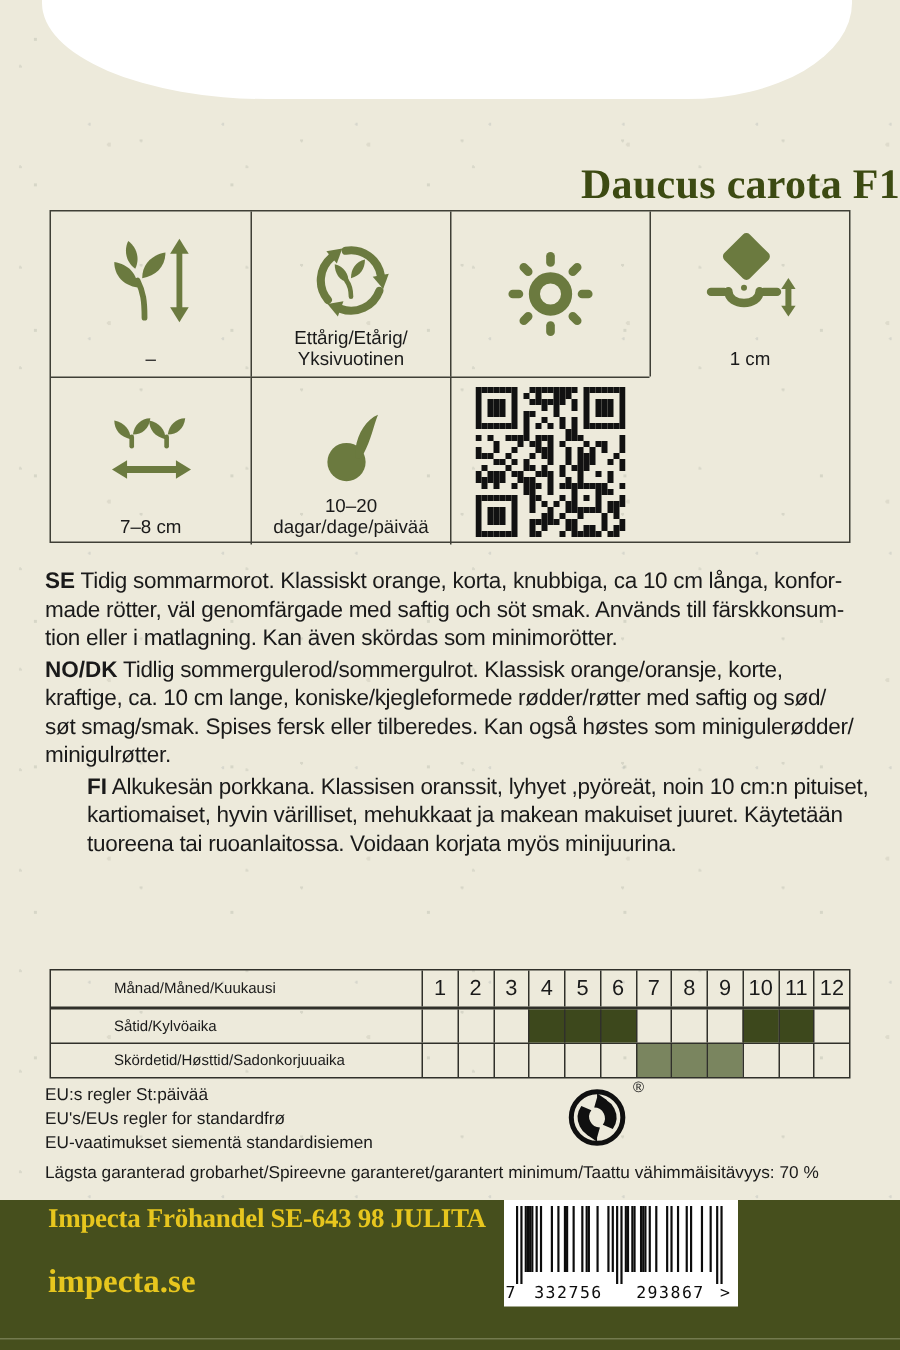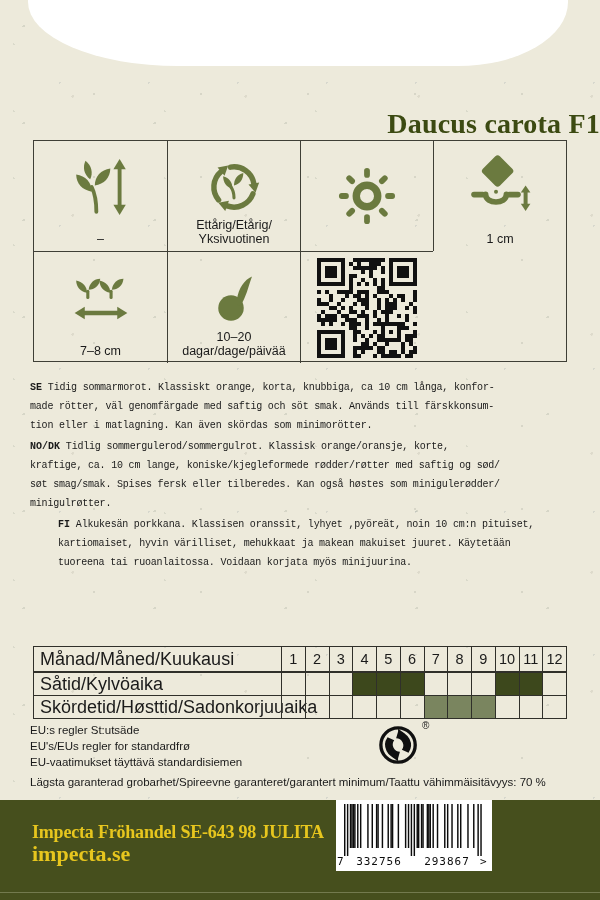--- a/index.html
+++ b/index.html
@@ -27,45 +27,45 @@
   .info-cell{position:relative;border-left:1px solid #3f3f36;border-top:1px solid #3f3f36;
     display:flex;align-items:flex-start;justify-content:flex-end;}
   .info-cell:nth-child(4n+1){border-left:none;}
   .info-cell:nth-child(-n+4){border-top:none;}
   .icon-wrap{display:flex;align-items:center;justify-content:center;width:100%;height:100%;padding-bottom:18px;box-sizing:border-box;}
   .info-cell.no-label .icon-wrap{padding-bottom:0;}
   .cell-label{position:absolute;left:0;bottom:5px;width:100%;text-align:center;
     font-size:12.5px;line-height:14px;white-space:pre-line;color:var(--ink,#1a1a1a);}
   .olive{color:var(--olive,#6b7a3f);}
   
-  .desc{position:absolute;left:30px;width:548px;margin:0;font-size:10px;line-height:19px;letter-spacing:-.2px;font-family:Liberation Mono, monospace;}
+  .desc{position:absolute;left:30px;width:548px;margin:0;font-size:15px;line-height:19px;letter-spacing:-.2px;}
   .desc b{letter-spacing:0;}
   .desc .desc-text{white-space:pre-line;}
   .desc-se{top:378px;} .desc-nodk{top:437px;} .desc-fi{top:515px;margin-left:28px;}
   
   .calendar{position:absolute;left:33px;top:646px;width:534px;border:1px solid #30302a;box-sizing:border-box;}
   .cal-row{display:grid;grid-template-columns:247px repeat(12,1fr);}
   .cal-row + .cal-row{border-top:1px solid #30302a;}
   .cal-row.cal-row-sow{border-top:2px solid #30302a;}
   .cal-cell{border-left:1px solid #30302a;box-sizing:border-box;}
   .cal-cell:first-child{border-left:none;}
-  .cal-label{font-size:18px;display:flex;align-items:center;padding-left:6px;}
+  .cal-label{font-size:10px;display:flex;align-items:center;padding-left:6px;margin-left:36px;}
   .cal-head .cal-cell{height:24px;}
   .cal-data .cal-cell{height:22px;}
   .cal-month{display:flex;align-items:center;justify-content:center;font-size:14.5px;}
   
   .eu-block{position:absolute;left:30px;top:722px;font-size:11.5px;line-height:16px;}
   .eu-block div{white-space:nowrap;}
   .green-dot{position:absolute;left:378px;top:724px;width:56px;height:44px;}
   .green-dot .rsym{position:absolute;left:44px;top:-4px;font-size:10px;}
   .guarantee{position:absolute;left:30px;top:776px;font-size:11.5px;white-space:nowrap;}
   
   .footer{position:absolute;left:0;top:800px;width:600px;height:100px;background:var(--footer-green,#464f1d);}
   .footer-edge{position:absolute;left:0;top:92px;width:100%;height:1px;background:rgba(235,235,210,.28);}
-  .footer-address{position:absolute;left:32px;top:22px;color:var(--yellow,#e7c61e);
+  .footer-address{position:absolute;left:32px;top:2px;color:var(--yellow,#e7c61e);
     font-family:"Liberation Serif",serif;font-weight:bold;font-size:18px;letter-spacing:-.2px;white-space:nowrap;}
   .footer-site{position:absolute;left:32px;top:41px;color:var(--yellow,#e7c61e);
     font-family:"Liberation Serif",serif;font-weight:bold;font-size:22px;}
   .barcode-box{position:absolute;left:336px;top:0;width:156px;height:71px;background:#ffffff;}
   .barcode-bars{position:absolute;left:0;top:0;}
   .barcode-digits span{position:absolute;font-family:"DejaVu Sans Mono",monospace;font-size:11px;color:#0c0c0c;top:55px;}
   .bd-first{left:1px;}
   .bd-left{left:13px;width:60px;text-align:center;letter-spacing:1px;}
   .bd-right{left:81px;width:60px;text-align:center;letter-spacing:1px;}
   .bd-gt{left:144px;}
@@ -572,23 +572,23 @@
         <div class="cal-cell " style="background: rgb(122, 133, 95);"></div>
         <div class="cal-cell " style="background: rgb(122, 133, 95);"></div>
         <div class="cal-cell " style="background: rgb(122, 133, 95);"></div>
         <div class="cal-cell "></div>
         <div class="cal-cell "></div>
         <div class="cal-cell "></div>
       </div>
     </div>
 
   <div class="eu-block">
-    <div>EU:s regler St:utsäde</div>
+    <div>EU:s regler St:päivää</div>
     <div>EU's/EUs regler for standardfrø</div>
-    <div>EU-vaatimukset täyttävä standardisiemen</div>
+    <div>EU-vaatimukset siementä standardisiemen</div>
   </div>
 
   <div class="green-dot">
     <svg width="42" height="42" viewBox="0 0 44 44">
       <circle cx="21" cy="22" r="18" fill="none" stroke="#101010" stroke-width="3.5"></circle>
       <path fill="#101010" d="M21 8 a14 14 0 0 1 11 22 l-7 -3 a7.5 7.5 0 0 0 -6 -12 z"></path>
       <path fill="#101010" d="M21 36 a14 14 0 0 1 -11 -22 l7 3 a7.5 7.5 0 0 0 6 12 z"></path>
       <path fill="#101010" d="M21 5 l7 5 -7 5 z"></path>
       <path fill="#101010" d="M21 39 l-7 -5 7 -5 z"></path>
     </svg>

